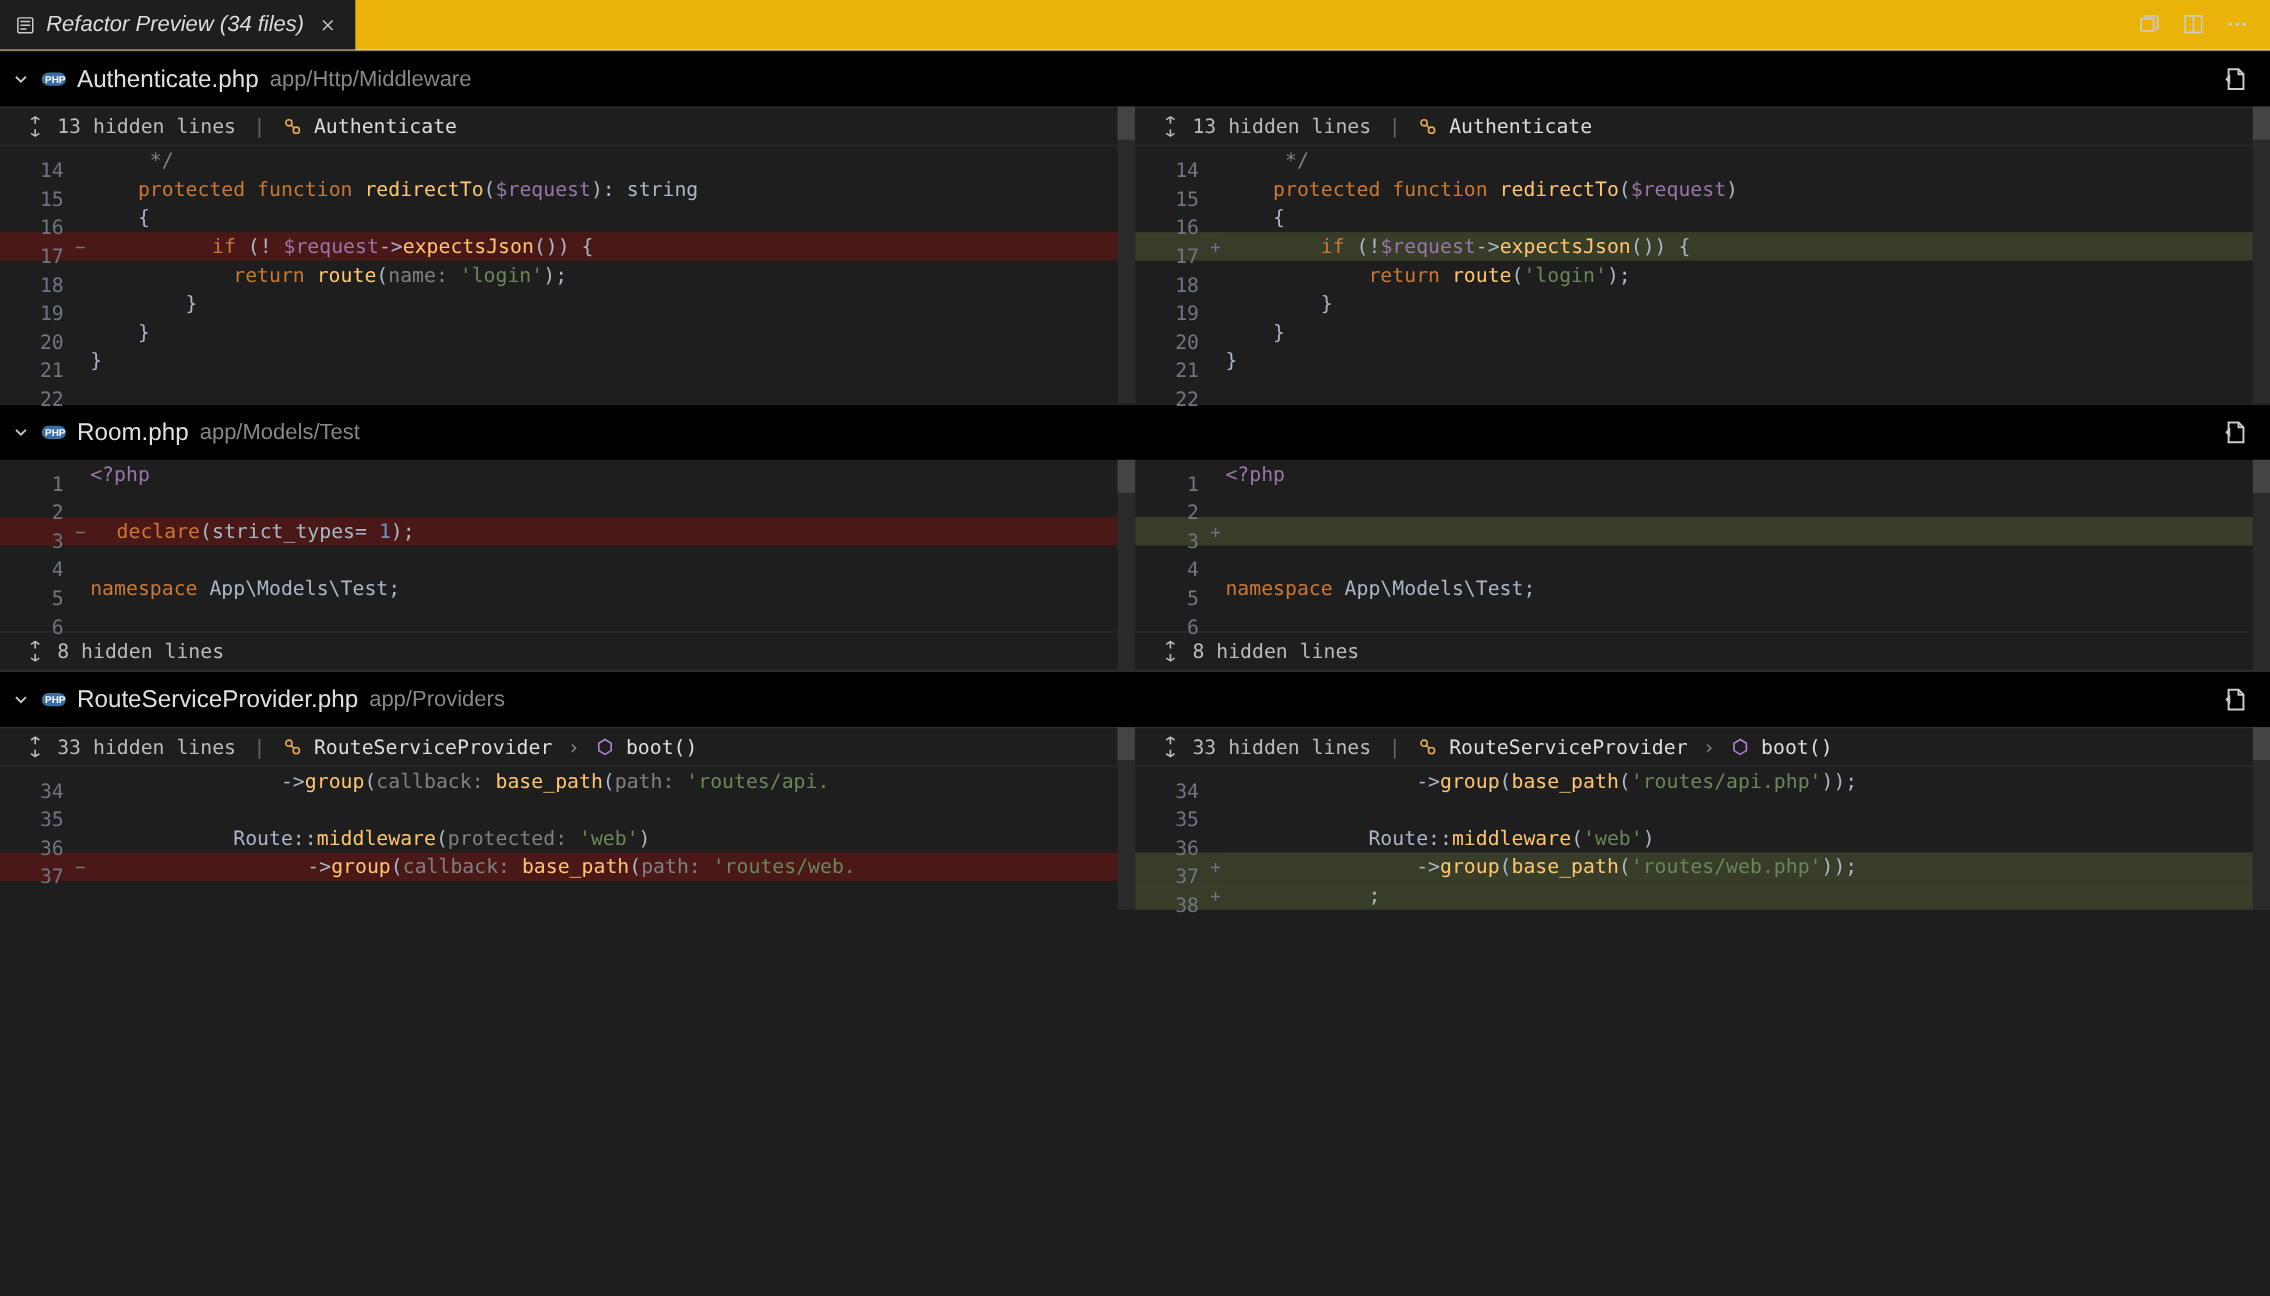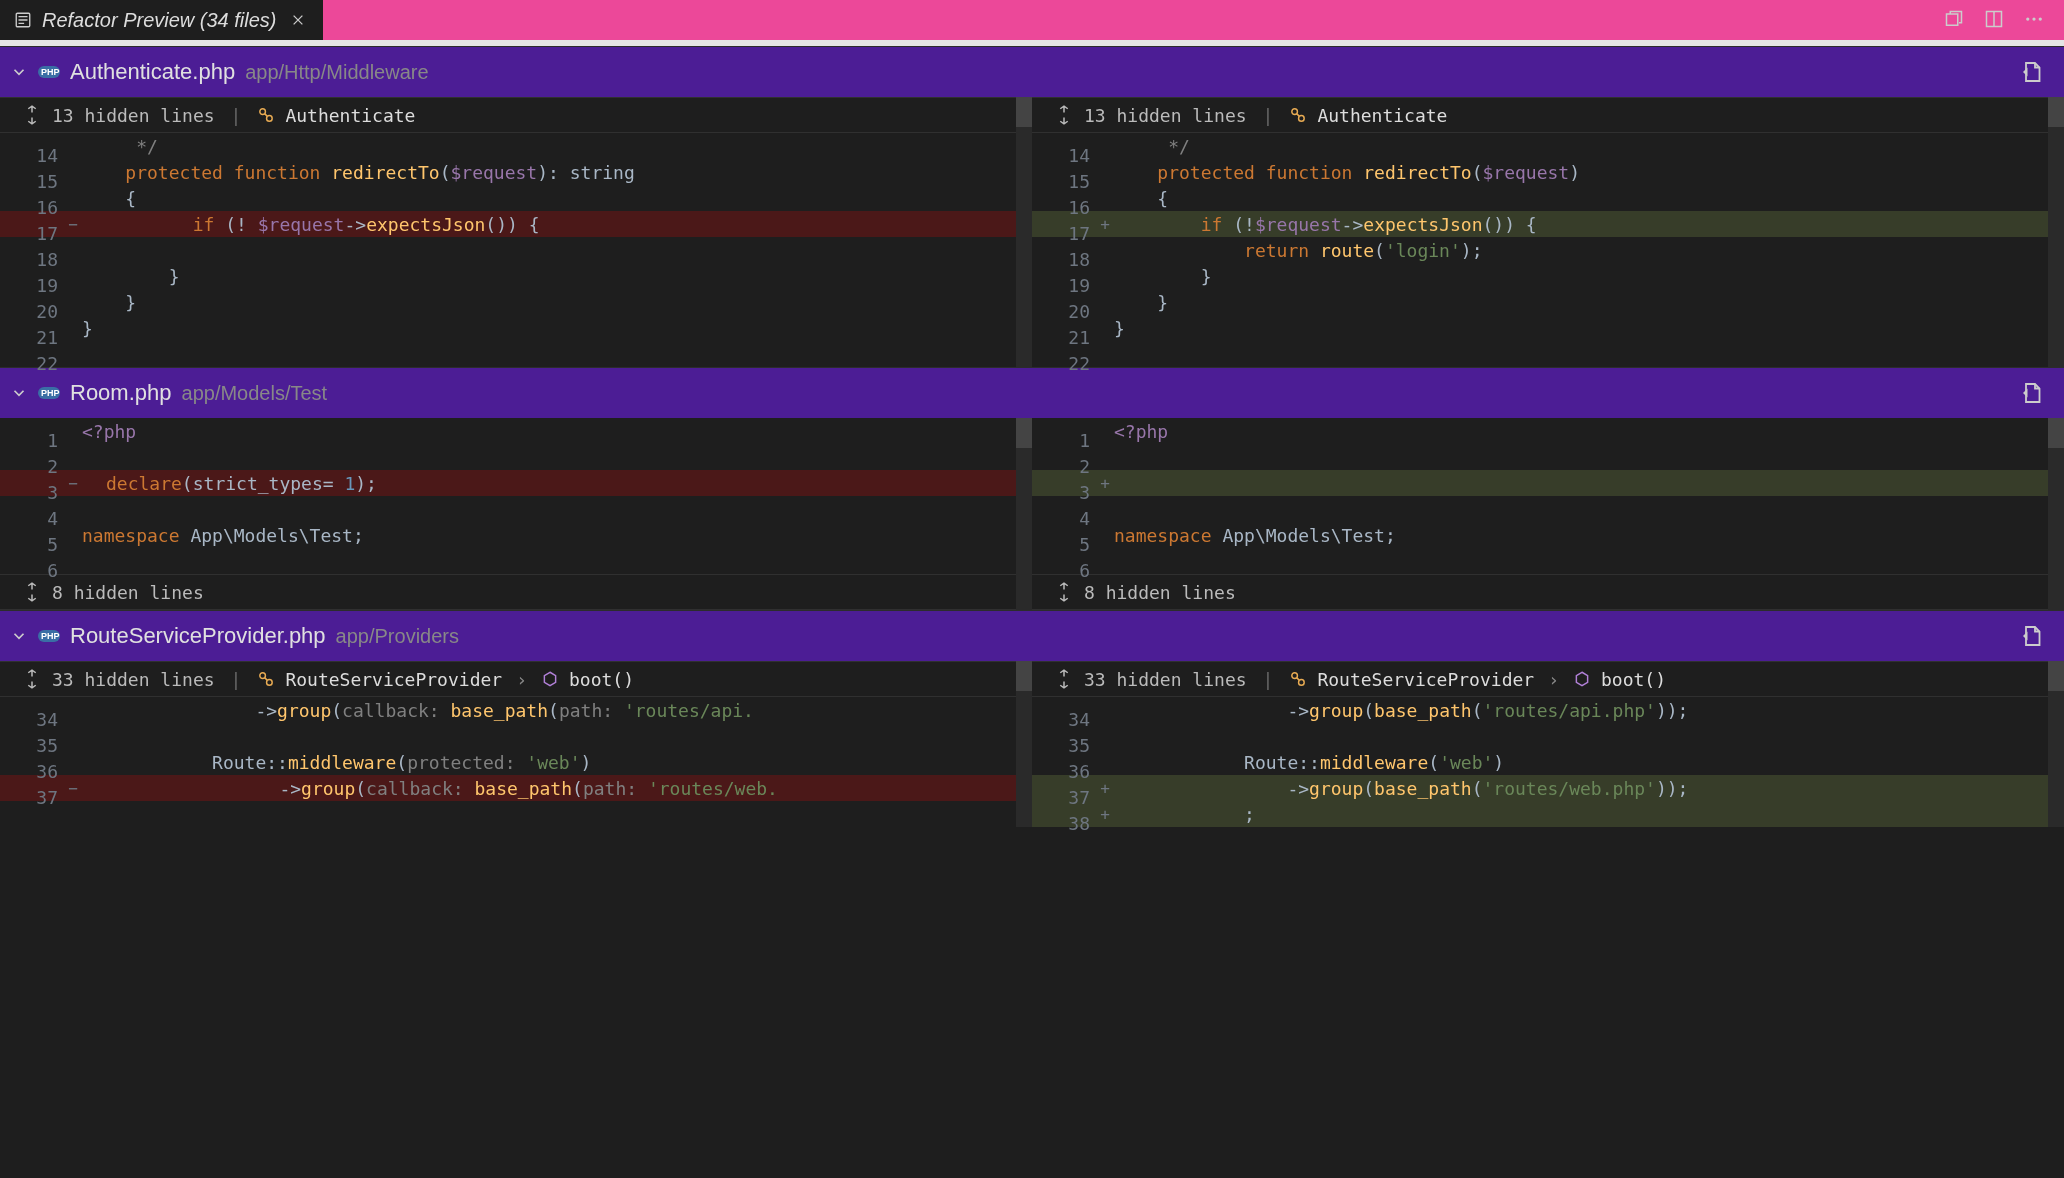--- a/index.html
+++ b/index.html
@@ -7,24 +7,24 @@
     background: #1e1e1e;
     color: #cccccc;
     font-family: -apple-system, BlinkMacSystemFont, "Segoe UI", sans-serif;
     font-size: 18px;
     overflow: hidden;
     width: 2064px;
     height: 1178px;
   }
   .tabbar {
     height: 46px;
-    background: #ec4899;
+    background: #eab308;
     display: flex;
     align-items: center;
-    border-bottom: 6px solid #e5e5e5;
+    border-bottom: 1px solid #e5e5e5;
   }
   .tab {
     display: flex;
     align-items: center;
     gap: 10px;
     padding: 0 14px;
     height: 100%;
     background: #1e1e1e;
     font-style: italic;
     color: #dddddd;
@@ -48,21 +48,21 @@
   }
   .tab-actions .icon {
     width: 22px; height: 22px;
     cursor: pointer;
   }
   .file-section {
     border-top: 1px solid #2c2c2c;
   }
   .file-header {
     height: 50px;
-    background: #4c1d95;
+    background: #000000;
     display: flex;
     align-items: center;
     padding: 0 10px;
     gap: 10px;
   }
   .chevron {
     width: 18px; height: 18px;
     color: #cccccc;
   }
   .php-badge {
@@ -269,20 +269,21 @@
               <div class="code"><span>&nbsp;&nbsp;&nbsp;&nbsp;</span><span class="c-punct">{</span></div>
             </div>
             <div class="code-row row-del">
               <div class="lineno">17</div>
               <div class="marker">−</div>
               <div class="code"><span>&nbsp;&nbsp;&nbsp;&nbsp;&nbsp;&nbsp;&nbsp;&nbsp;</span><span class="c-kw">if </span><span class="c-punct">(! </span><span class="c-var">$request</span><span class="c-op">-&gt;</span><span class="c-fn">expectsJson</span><span class=" c-punct">())</span><span class="c-punct"> {</span></div>
             </div>
             <div class="code-row ">
               <div class="lineno">18</div>
               <div class="marker"></div>
+              <div class="code"><span>&nbsp;&nbsp;&nbsp;&nbsp;&nbsp;&nbsp;&nbsp;&nbsp;&nbsp;&nbsp;&nbsp;&nbsp;</span><span class="c-kw">return </span><span class="c-fn">route</span><span class="c-punct">(</span><span class="c-named">name: </span><span class="c-str">'login'</span><span class="c-punct">);</span></div>
             </div>
             <div class="code-row ">
               <div class="lineno">19</div>
               <div class="marker"></div>
               <div class="code"><span>&nbsp;&nbsp;&nbsp;&nbsp;&nbsp;&nbsp;&nbsp;&nbsp;</span><span class="c-punct">}</span></div>
             </div>
             <div class="code-row ">
               <div class="lineno">20</div>
               <div class="marker"></div>
               <div class="code"><span>&nbsp;&nbsp;&nbsp;&nbsp;</span><span class="c-punct">}</span></div>

